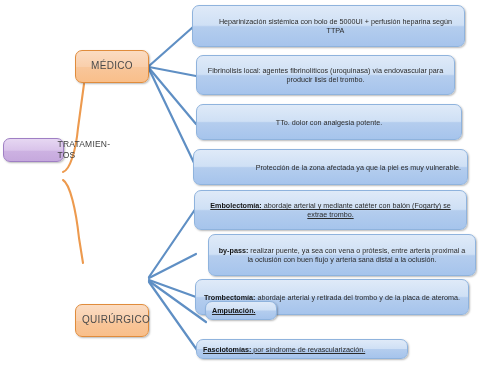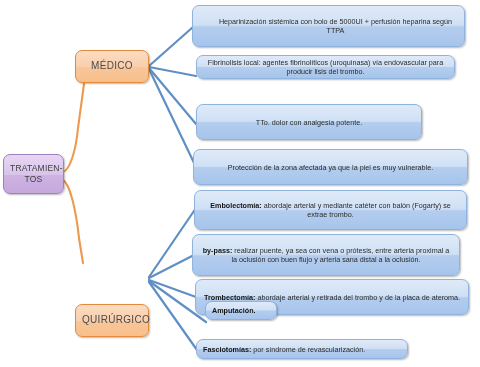--- a/index.html
+++ b/index.html
@@ -70,20 +70,21 @@
     box-shadow: 1px 1px 2px rgba(0,0,0,0.28);
     color: #2a2a2a;
     font-size: 7.2px;
   }
   .node-leaf b {
     font-weight: bold;
     color: #141414;
   }
   .leaf-left .txt {
     text-align: left;
+    text-decoration: underline;
   }
 </style>
 </head>
 <body>
 
 <div id="canvas">
 
   <svg id="edges" viewBox="0 0 480 367">
 
     <path d="M 63 172 C 70 170, 76 150, 78 128 L 84 84" fill="none" stroke="#ed9a4e" stroke-width="2.1" stroke-linecap="round"></path>
@@ -94,56 +95,56 @@
     <path d="M 149 68 L 196 124" fill="none" stroke="#5f8fc4" stroke-width="2.2" stroke-linecap="round"></path>
     <path d="M 149 69 L 196 167" fill="none" stroke="#5f8fc4" stroke-width="2.2" stroke-linecap="round"></path>
 
     <path d="M 149 277 L 196 208" fill="none" stroke="#5f8fc4" stroke-width="2.2" stroke-linecap="round"></path>
     <path d="M 149 278 L 196 254" fill="none" stroke="#5f8fc4" stroke-width="2.2" stroke-linecap="round"></path>
     <path d="M 149 280 L 196 297" fill="none" stroke="#5f8fc4" stroke-width="2.2" stroke-linecap="round"></path>
     <path d="M 149 281 L 206 322" fill="none" stroke="#5f8fc4" stroke-width="2.2" stroke-linecap="round"></path>
     <path d="M 149 282 L 197 350" fill="none" stroke="#5f8fc4" stroke-width="2.2" stroke-linecap="round"></path>
   </svg>
 
-  <div class="node node-root" style="left:3px; top:154px; width:61px; height:40px;">
+  <div class="node node-root" style="left:3px; top:138px; width:61px; height:24px;padding-left:48px;">
     <span class="txt" style="white-space:pre-line;">TRATAMIEN-
 TOS</span>
   </div>
 
   <div class="node node-branch" style="left:75px; top:50px; width:74px; height:33px;">
     <span class="txt">MÉDICO</span>
   </div>
 
   <div class="node node-branch" style="left:75px; top:263px; width:74px; height:33px;margin-top:41px;">
     <span class="txt">QUIRÚRGICO</span>
   </div>
 
   <div class="node node-leaf" style="left:192px; top:5px; width:273px; height:42px;padding-left:14px;">
     <span class="txt">Heparinización sistémica con bolo de 5000UI + perfusión heparina según TTPA</span>
   </div>
 
-  <div class="node node-leaf" style="left:196px; top:55px; width:259px; height:24px;">
+  <div class="node node-leaf" style="left:196px; top:55px; width:259px; height:40px;">
     <span class="txt">Fibrinolisis local: agentes fibrinolíticos (uroquinasa) vía endovascular para producir lisis del trombo.</span>
   </div>
 
-  <div class="node node-leaf" style="left:196px; top:104px; width:226px; height:36px;">
+  <div class="node node-leaf" style="left:196px; top:104px; width:266px; height:36px;">
     <span class="txt">TTo. dolor con analgesia potente.</span>
   </div>
 
-  <div class="node node-leaf" style="left:193px; top:149px; width:275px; height:36px;">
+  <div class="node node-leaf" style="left:193px; top:149px; width:275px; height:36px;text-align:right;">
     <span class="txt">Protección de la zona afectada ya que la piel es muy vulnerable.</span>
   </div>
 
   <div class="node node-leaf leaf-left" style="left:194px; top:190px; width:273px; height:40px;">
     <span class="txt" style="text-align:center;">
       <b>Embolectomía:</b><span> abordaje arterial y mediante catéter con balón (Fogarty) se extrae trombo.</span>
     </span>
   </div>
 
-  <div class="node node-leaf" style="left:192px; top:234px; width:268px; height:42px;">
+  <div class="node node-leaf" style="left:208px; top:234px; width:268px; height:42px;">
     <span class="txt">
       <b>by-pass:</b><span> realizar puente, ya sea con vena o prótesis, entre arteria proximal a la oclusión con buen flujo y arteria sana distal a la oclusión.</span>
     </span>
   </div>
 
   <div class="node node-leaf" style="left:195px; top:279px; width:274px; height:36px;">
     <span class="txt">
       <b>Trombectomía:</b><span>  abordaje arterial y retirada del trombo y de la placa de ateroma.</span>
     </span>
   </div>

